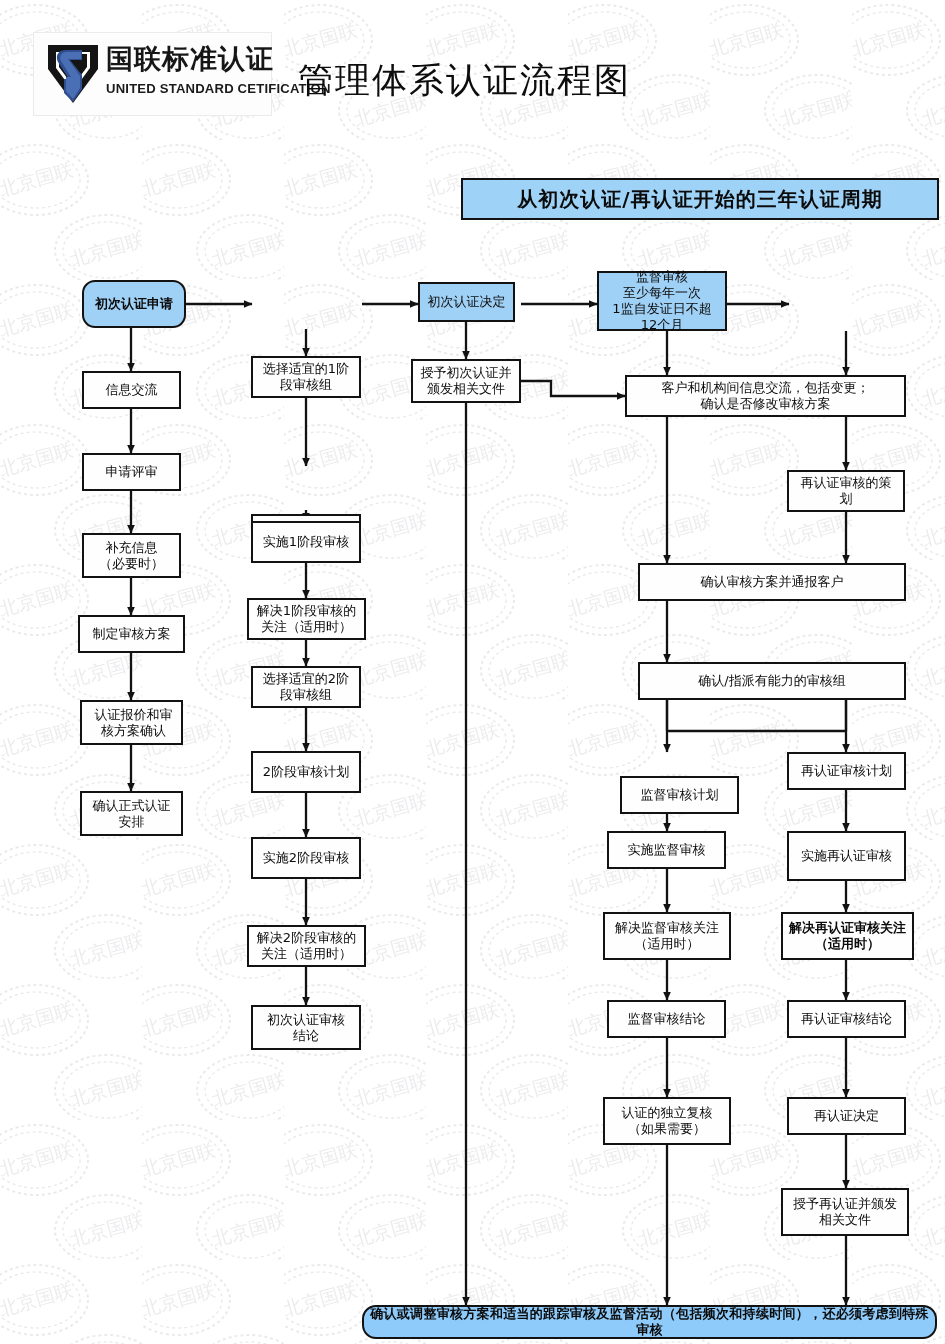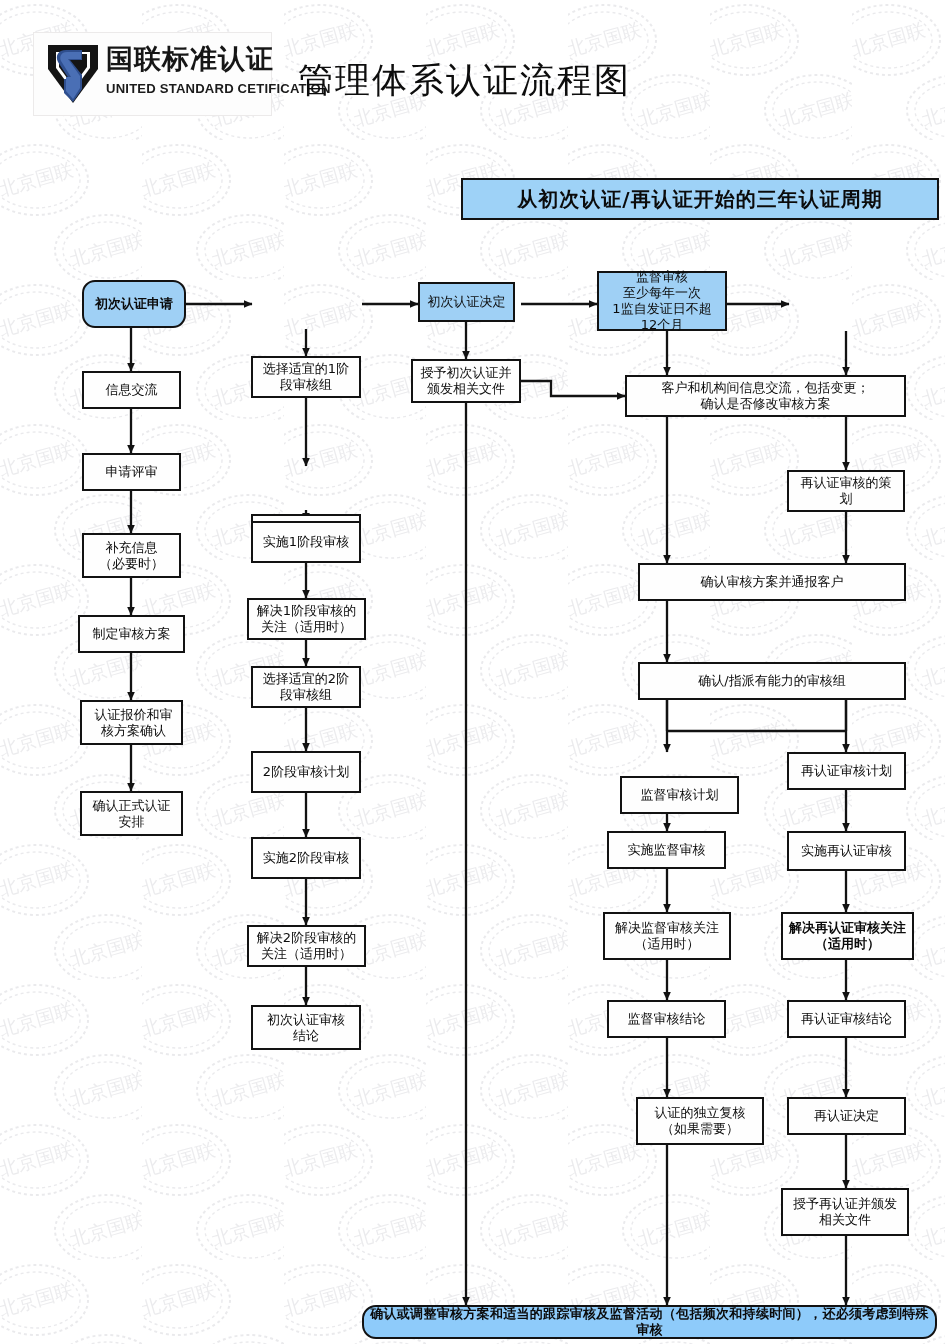--- a/index.html
+++ b/index.html
@@ -221,25 +221,25 @@
   <div class="node" style="left:787px;top:470px;width:118px;height:42px;">再认证审核的策
 划</div>
   <div class="node" style="left:638px;top:563px;width:268px;height:38px;">确认审核方案并通报客户</div>
   <div class="node" style="left:638px;top:662px;width:268px;height:38px;">确认/指派有能力的审核组</div>
 
   <div class="node" style="left:620px;top:752px;width:119px;height:38px;margin-top:24px;">监督审核计划</div>
   <div class="node" style="left:607px;top:831px;width:119px;height:38px;">实施监督审核</div>
   <div class="node" style="left:603px;top:912px;width:128px;height:48px;">解决监督审核关注
 （适用时）</div>
   <div class="node" style="left:607px;top:1000px;width:119px;height:38px;">监督审核结论</div>
-  <div class="node" style="left:603px;top:1097px;width:128px;height:48px;margin-left:33px;">认证的独立复核
+  <div class="node" style="left:603px;top:1097px;width:128px;height:48px;">认证的独立复核
 （如果需要）</div>
 
   <div class="node" style="left:787px;top:752px;width:119px;height:38px;">再认证审核计划</div>
-  <div class="node" style="left:787px;top:831px;width:119px;height:40px;">实施再认证审核</div>
+  <div class="node" style="left:787px;top:831px;width:119px;height:50px;">实施再认证审核</div>
   <div class="node" style="left:781px;top:912px;width:133px;height:48px;font-weight:bold;">解决再认证审核关注
 （适用时）</div>
   <div class="node" style="left:787px;top:1000px;width:119px;height:38px;">再认证审核结论</div>
   <div class="node" style="left:787px;top:1097px;width:119px;height:38px;">再认证决定</div>
   <div class="node" style="left:781px;top:1188px;width:128px;height:48px;">授予再认证并颁发
 相关文件</div>
 
   <div class="node banner" style="left:362px;top:1305px;width:575px;height:34px;">确认或调整审核方案和适当的跟踪审核及监督活动（包括频次和持续时间），还必须考虑到特殊审核</div>
 
 </div>

